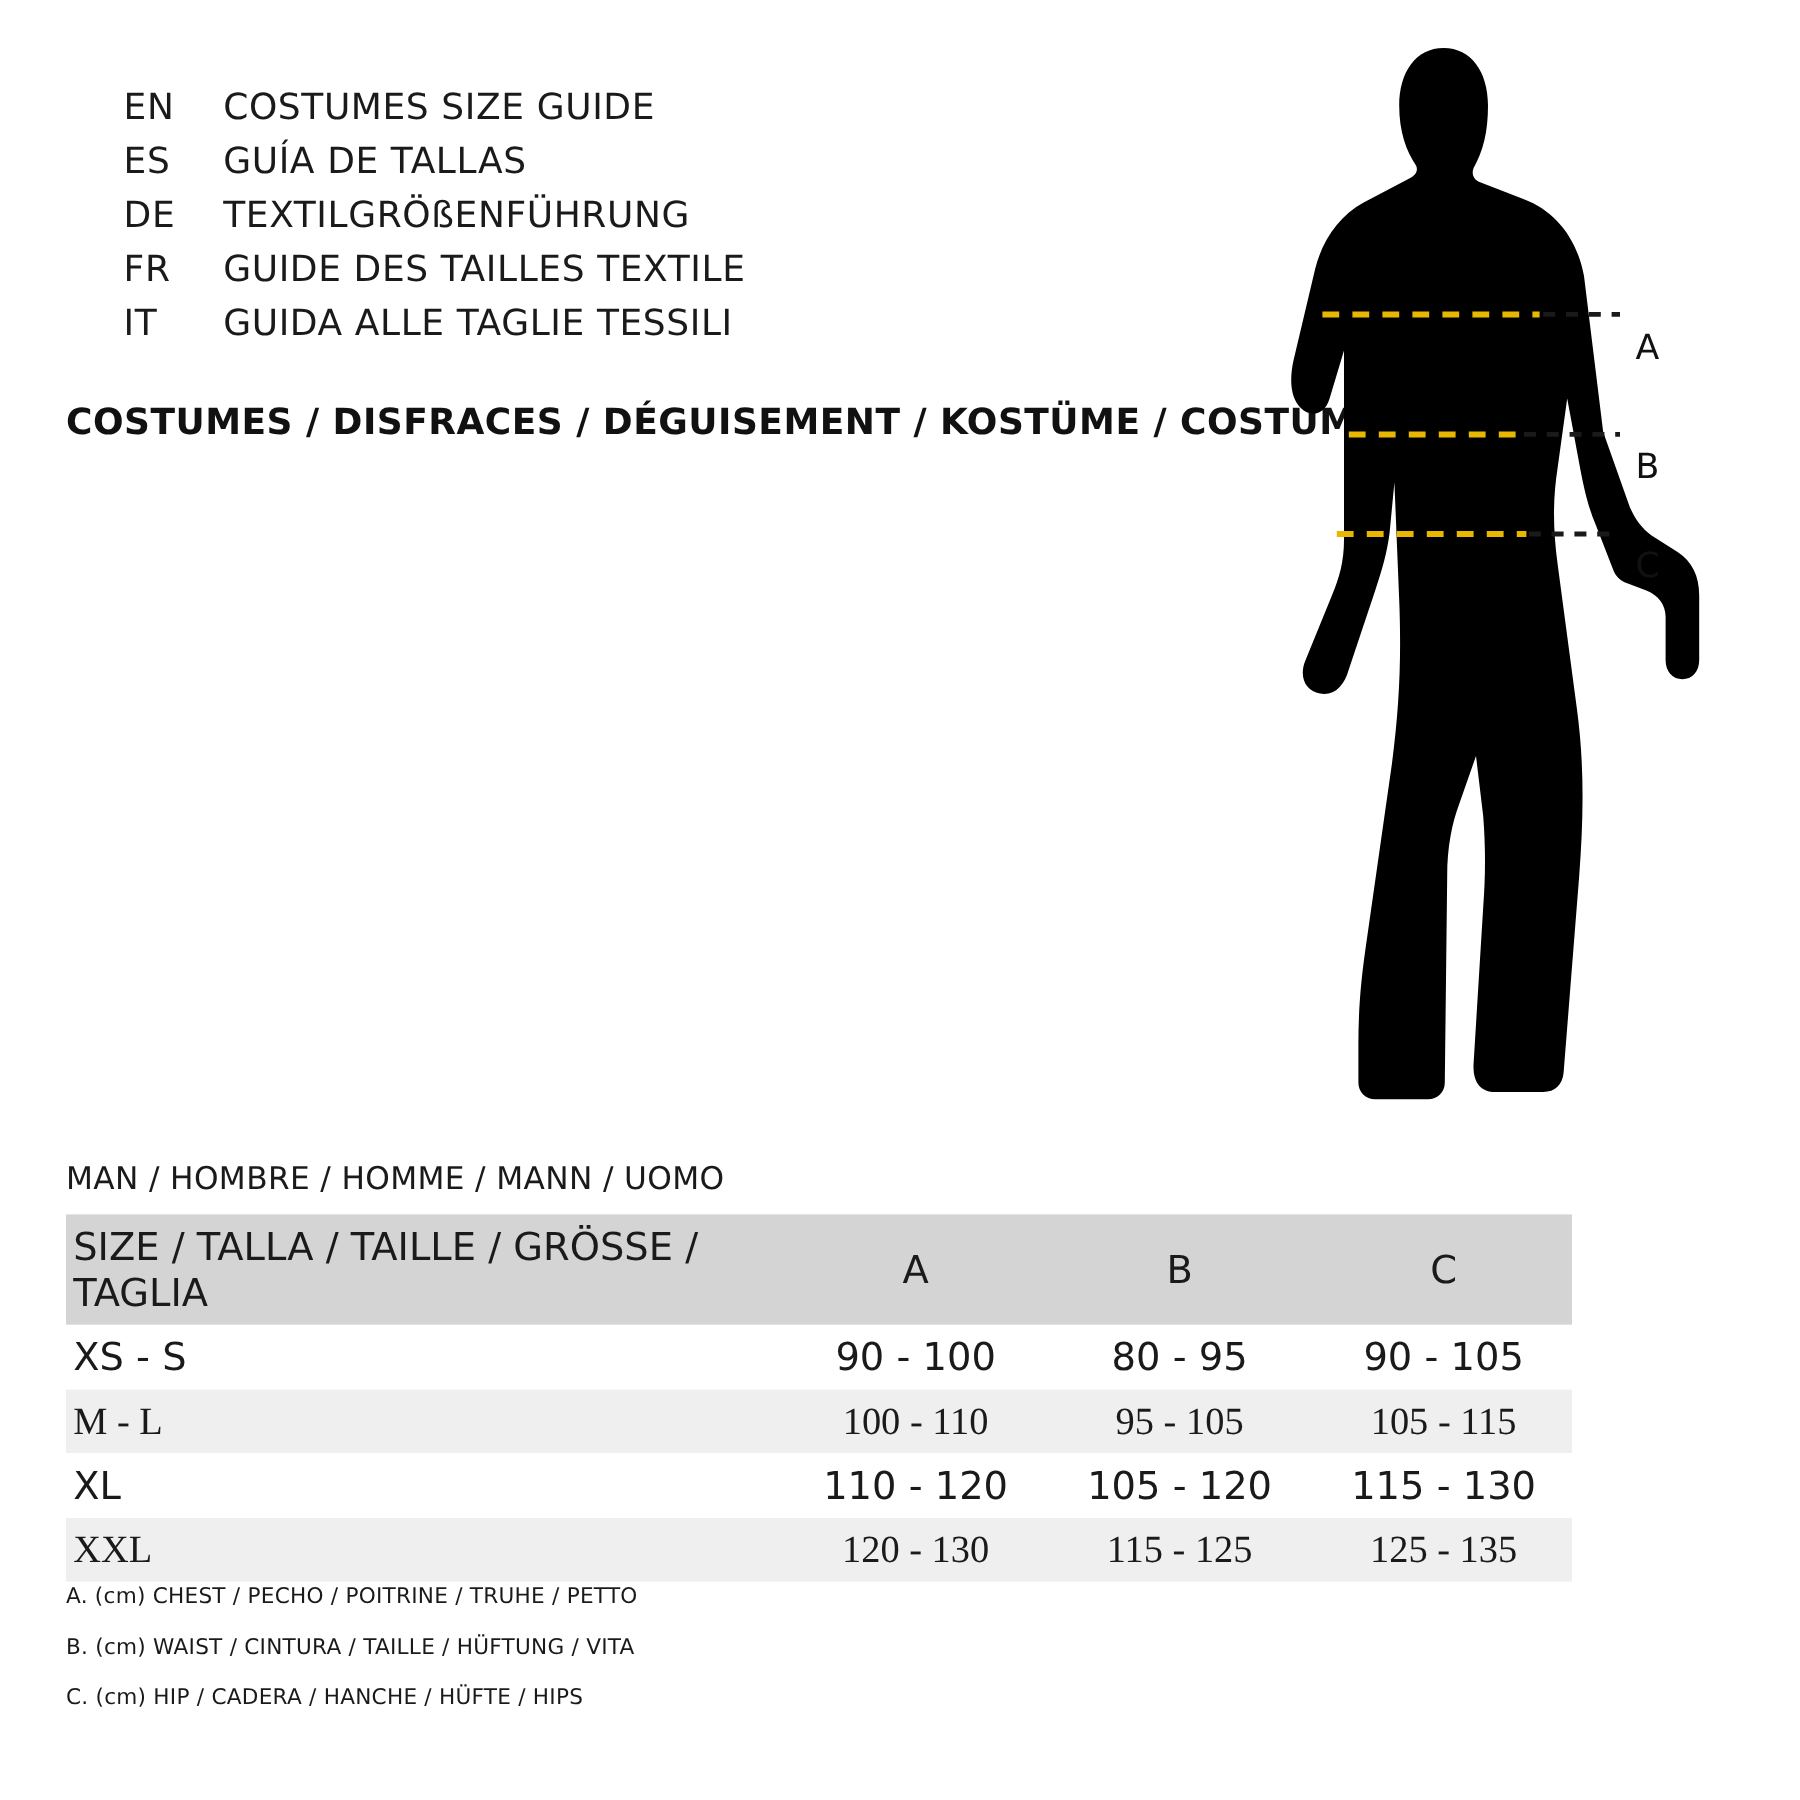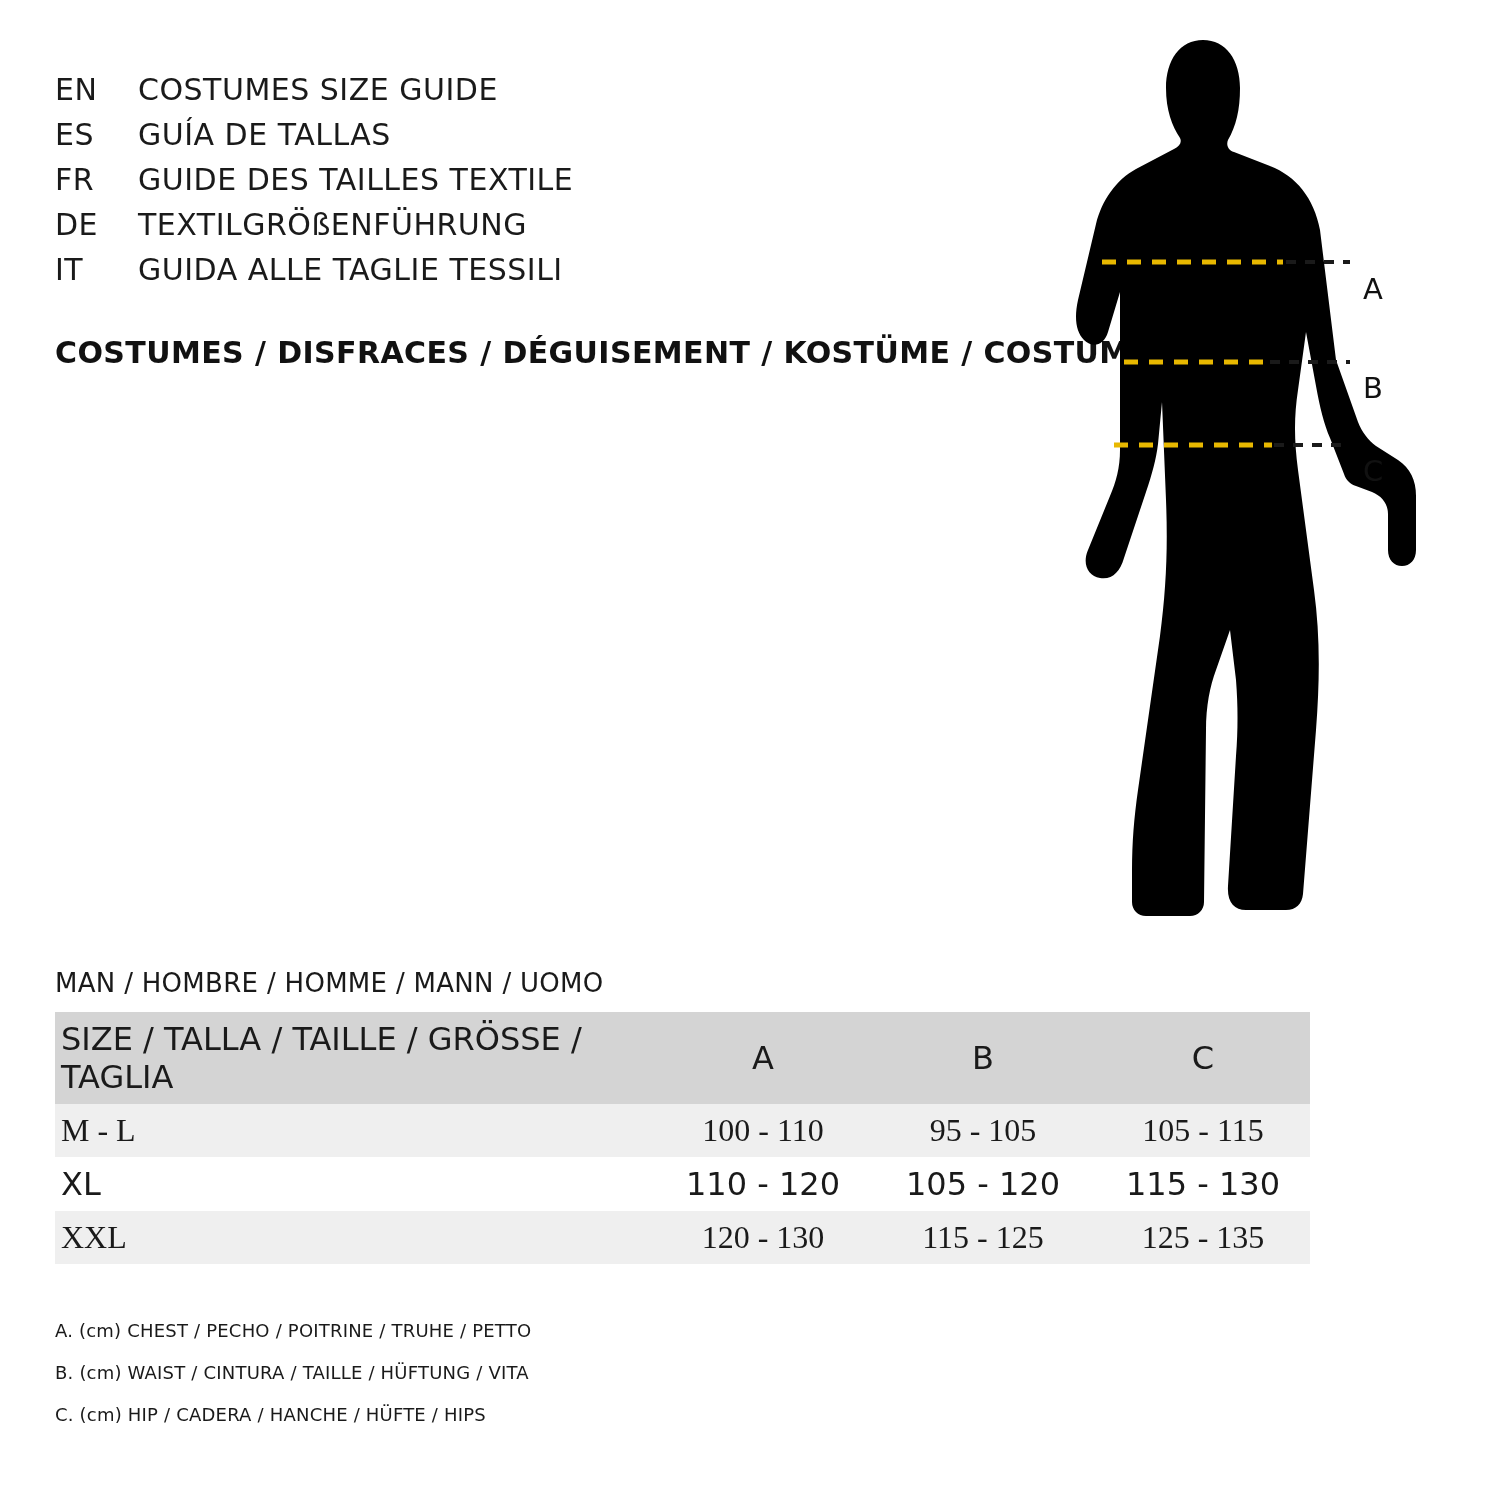--- a/index.html
+++ b/index.html
@@ -32,20 +32,21 @@
     display: flex;
     align-items: baseline;
     height: 45px;
     font-size: 30px;
     letter-spacing: 0.5px;
     color: #1a1a1a;
   }
   .lang-code {
     width: 83px;
     flex: 0 0 83px;
+    margin-left: 48px;
   }
   .lang-text {
     flex: 1 1 auto;
   }
   .costumes-line {
     position: absolute;
     left: 55px;
     top: 335px;
     font-size: 30px;
     font-weight: bold;
@@ -141,26 +142,26 @@
   <div class="lang-block">
     <div class="lang-row">
       <span class="lang-code">EN</span>
       <span class="lang-text">COSTUMES SIZE GUIDE</span>
     </div>
     <div class="lang-row">
       <span class="lang-code">ES</span>
       <span class="lang-text">GUÍA DE TALLAS</span>
     </div>
     <div class="lang-row">
+      <span class="lang-code">DE</span>
+      <span class="lang-text">TEXTILGRÖßENFÜHRUNG</span>
+    </div>
+    <div class="lang-row">
       <span class="lang-code">FR</span>
       <span class="lang-text">GUIDE DES TAILLES TEXTILE</span>
-    </div>
-    <div class="lang-row">
-      <span class="lang-code">DE</span>
-      <span class="lang-text">TEXTILGRÖßENFÜHRUNG</span>
     </div>
     <div class="lang-row">
       <span class="lang-code">IT</span>
       <span class="lang-text">GUIDA ALLE TAGLIE TESSILI</span>
     </div>
   </div>
 
   <div class="costumes-line">COSTUMES / DISFRACES / DÉGUISEMENT / KOSTÜME / COSTUMI</div>
 
   <div class="figure-wrap">
@@ -255,20 +256,26 @@
       </colgroup>
       <thead>
         <tr>
           <th>SIZE / TALLA / TAILLE / GRÖSSE / TAGLIA</th>
           <th class="col-meas">A</th>
           <th class="col-meas">B</th>
           <th class="col-meas">C</th>
         </tr>
       </thead>
       <tbody>
+        <tr class="odd">
+          <td>XS - S</td>
+          <td class="col-meas">90 - 100</td>
+          <td class="col-meas">80 - 95</td>
+          <td class="col-meas">90 - 105</td>
+        </tr>
         <tr class="even">
           <td>M - L</td>
           <td class="col-meas">100 - 110</td>
           <td class="col-meas">95 - 105</td>
           <td class="col-meas">105 - 115</td>
         </tr>
         <tr class="odd">
           <td>XL</td>
           <td class="col-meas">110 - 120</td>
           <td class="col-meas">105 - 120</td>

